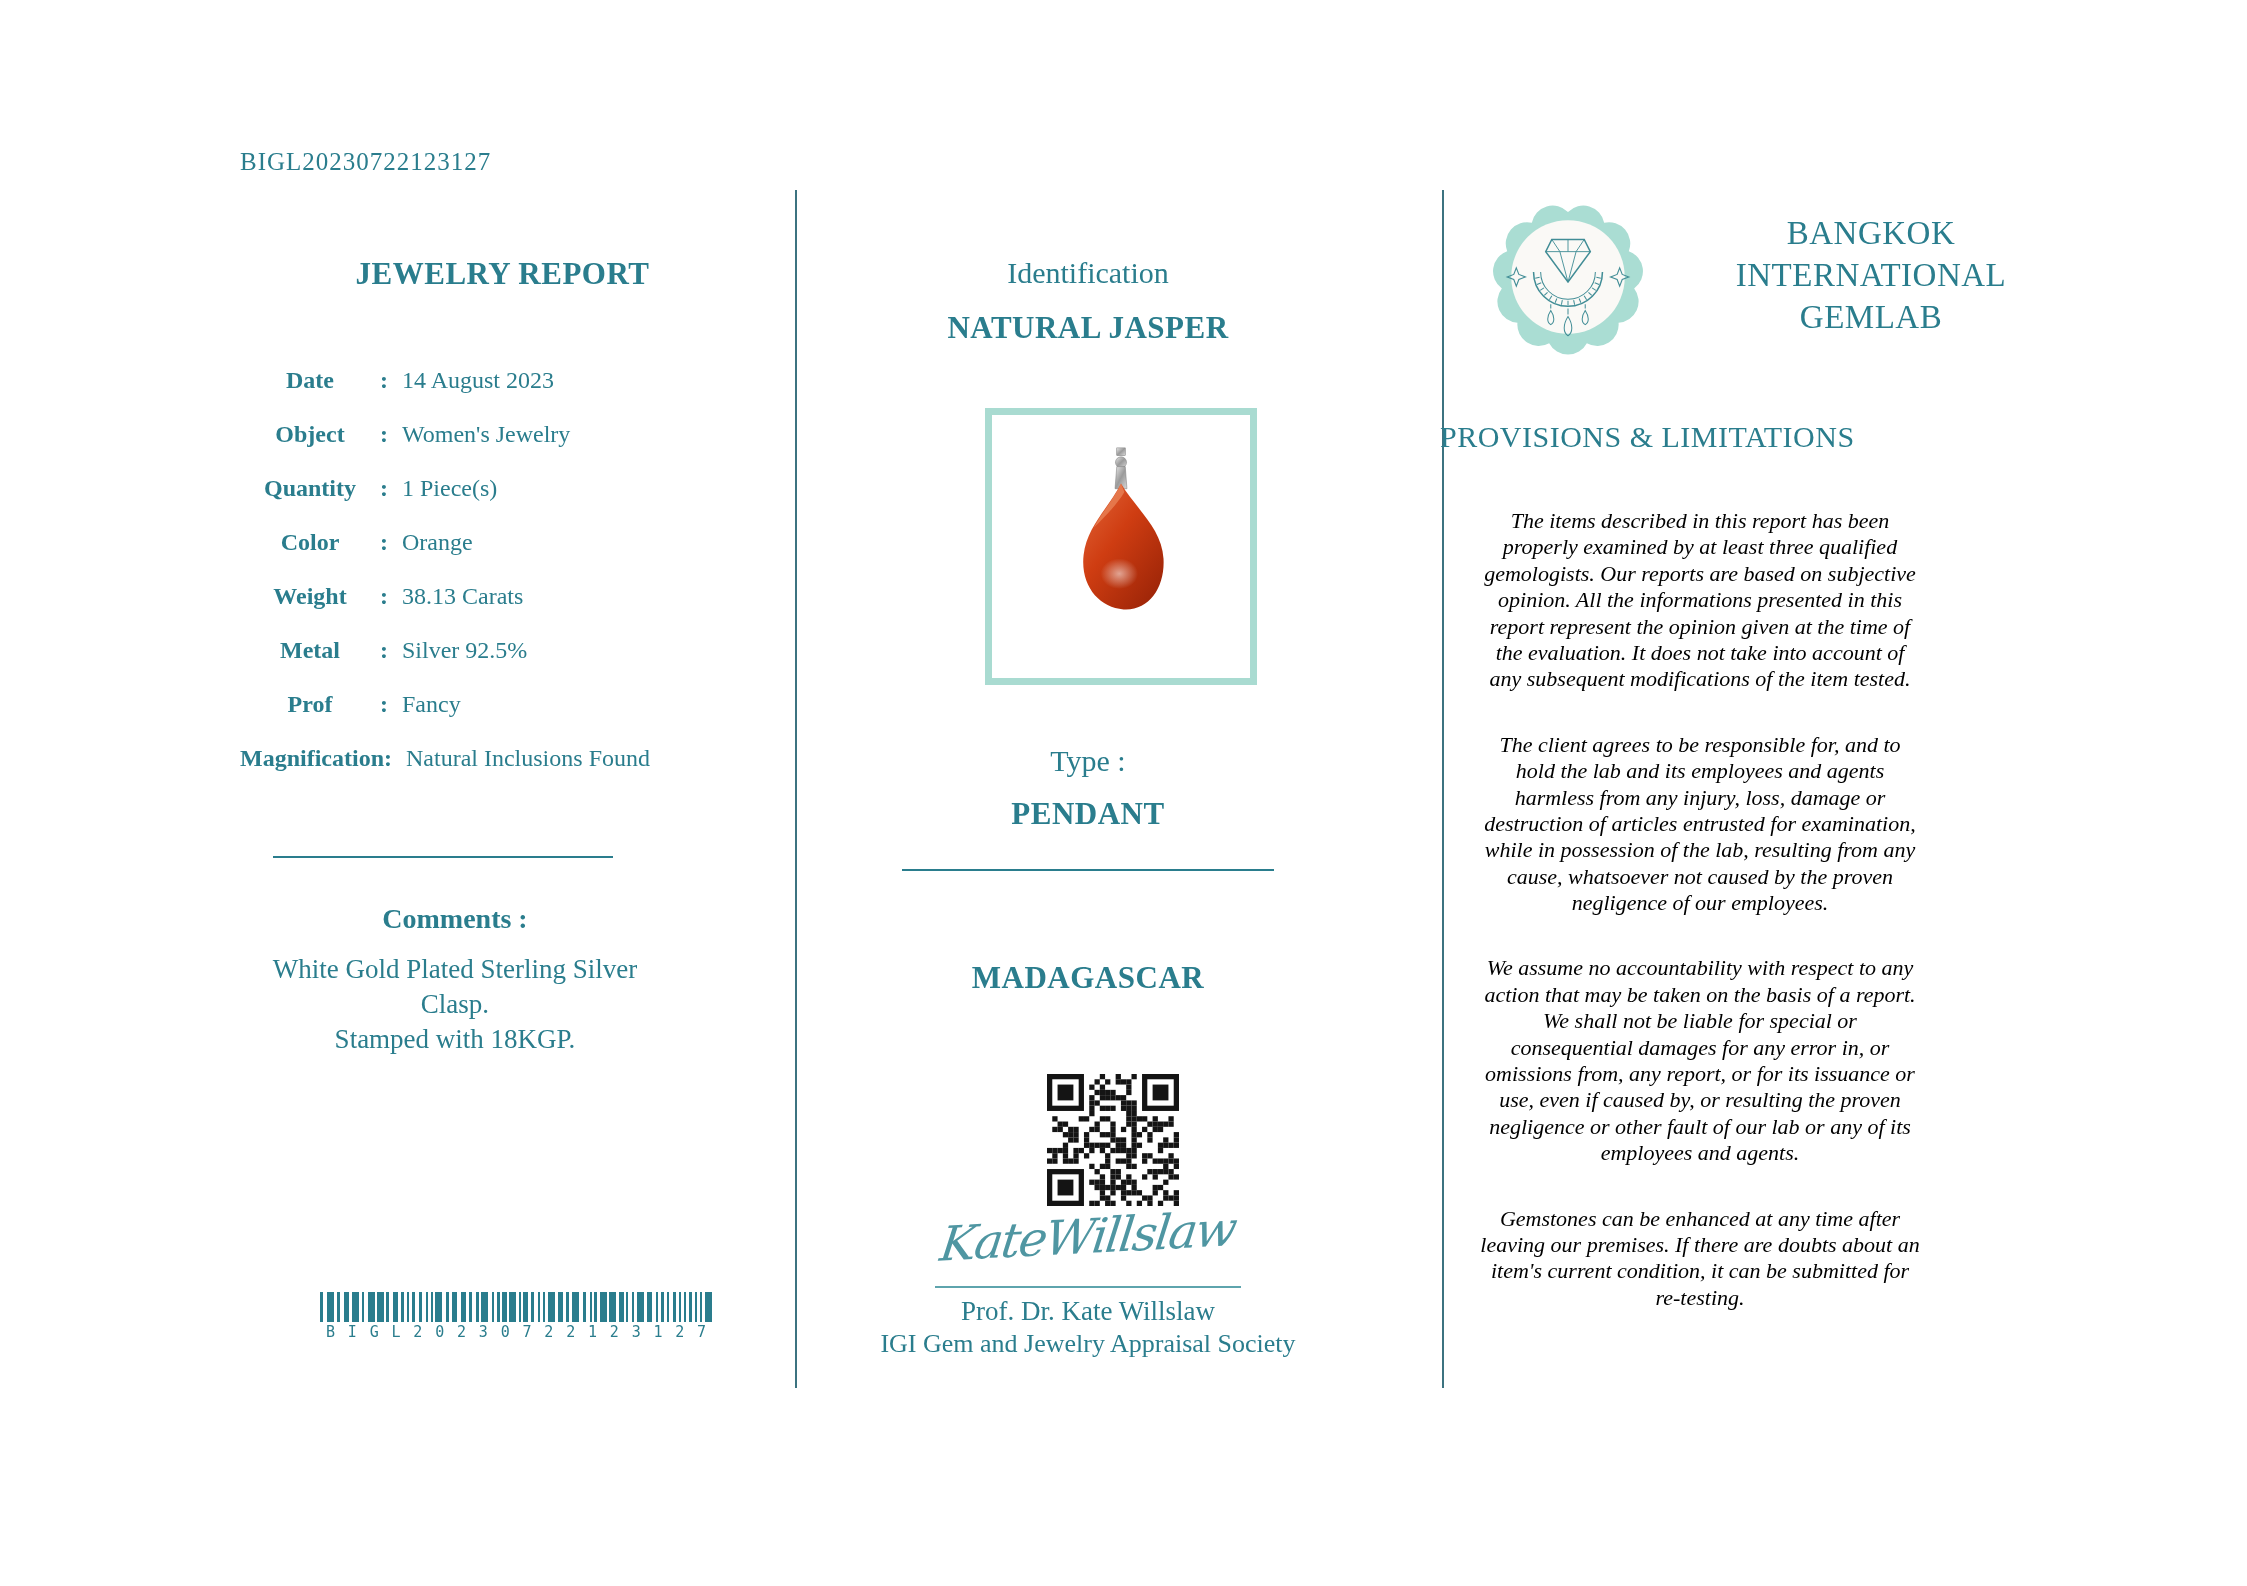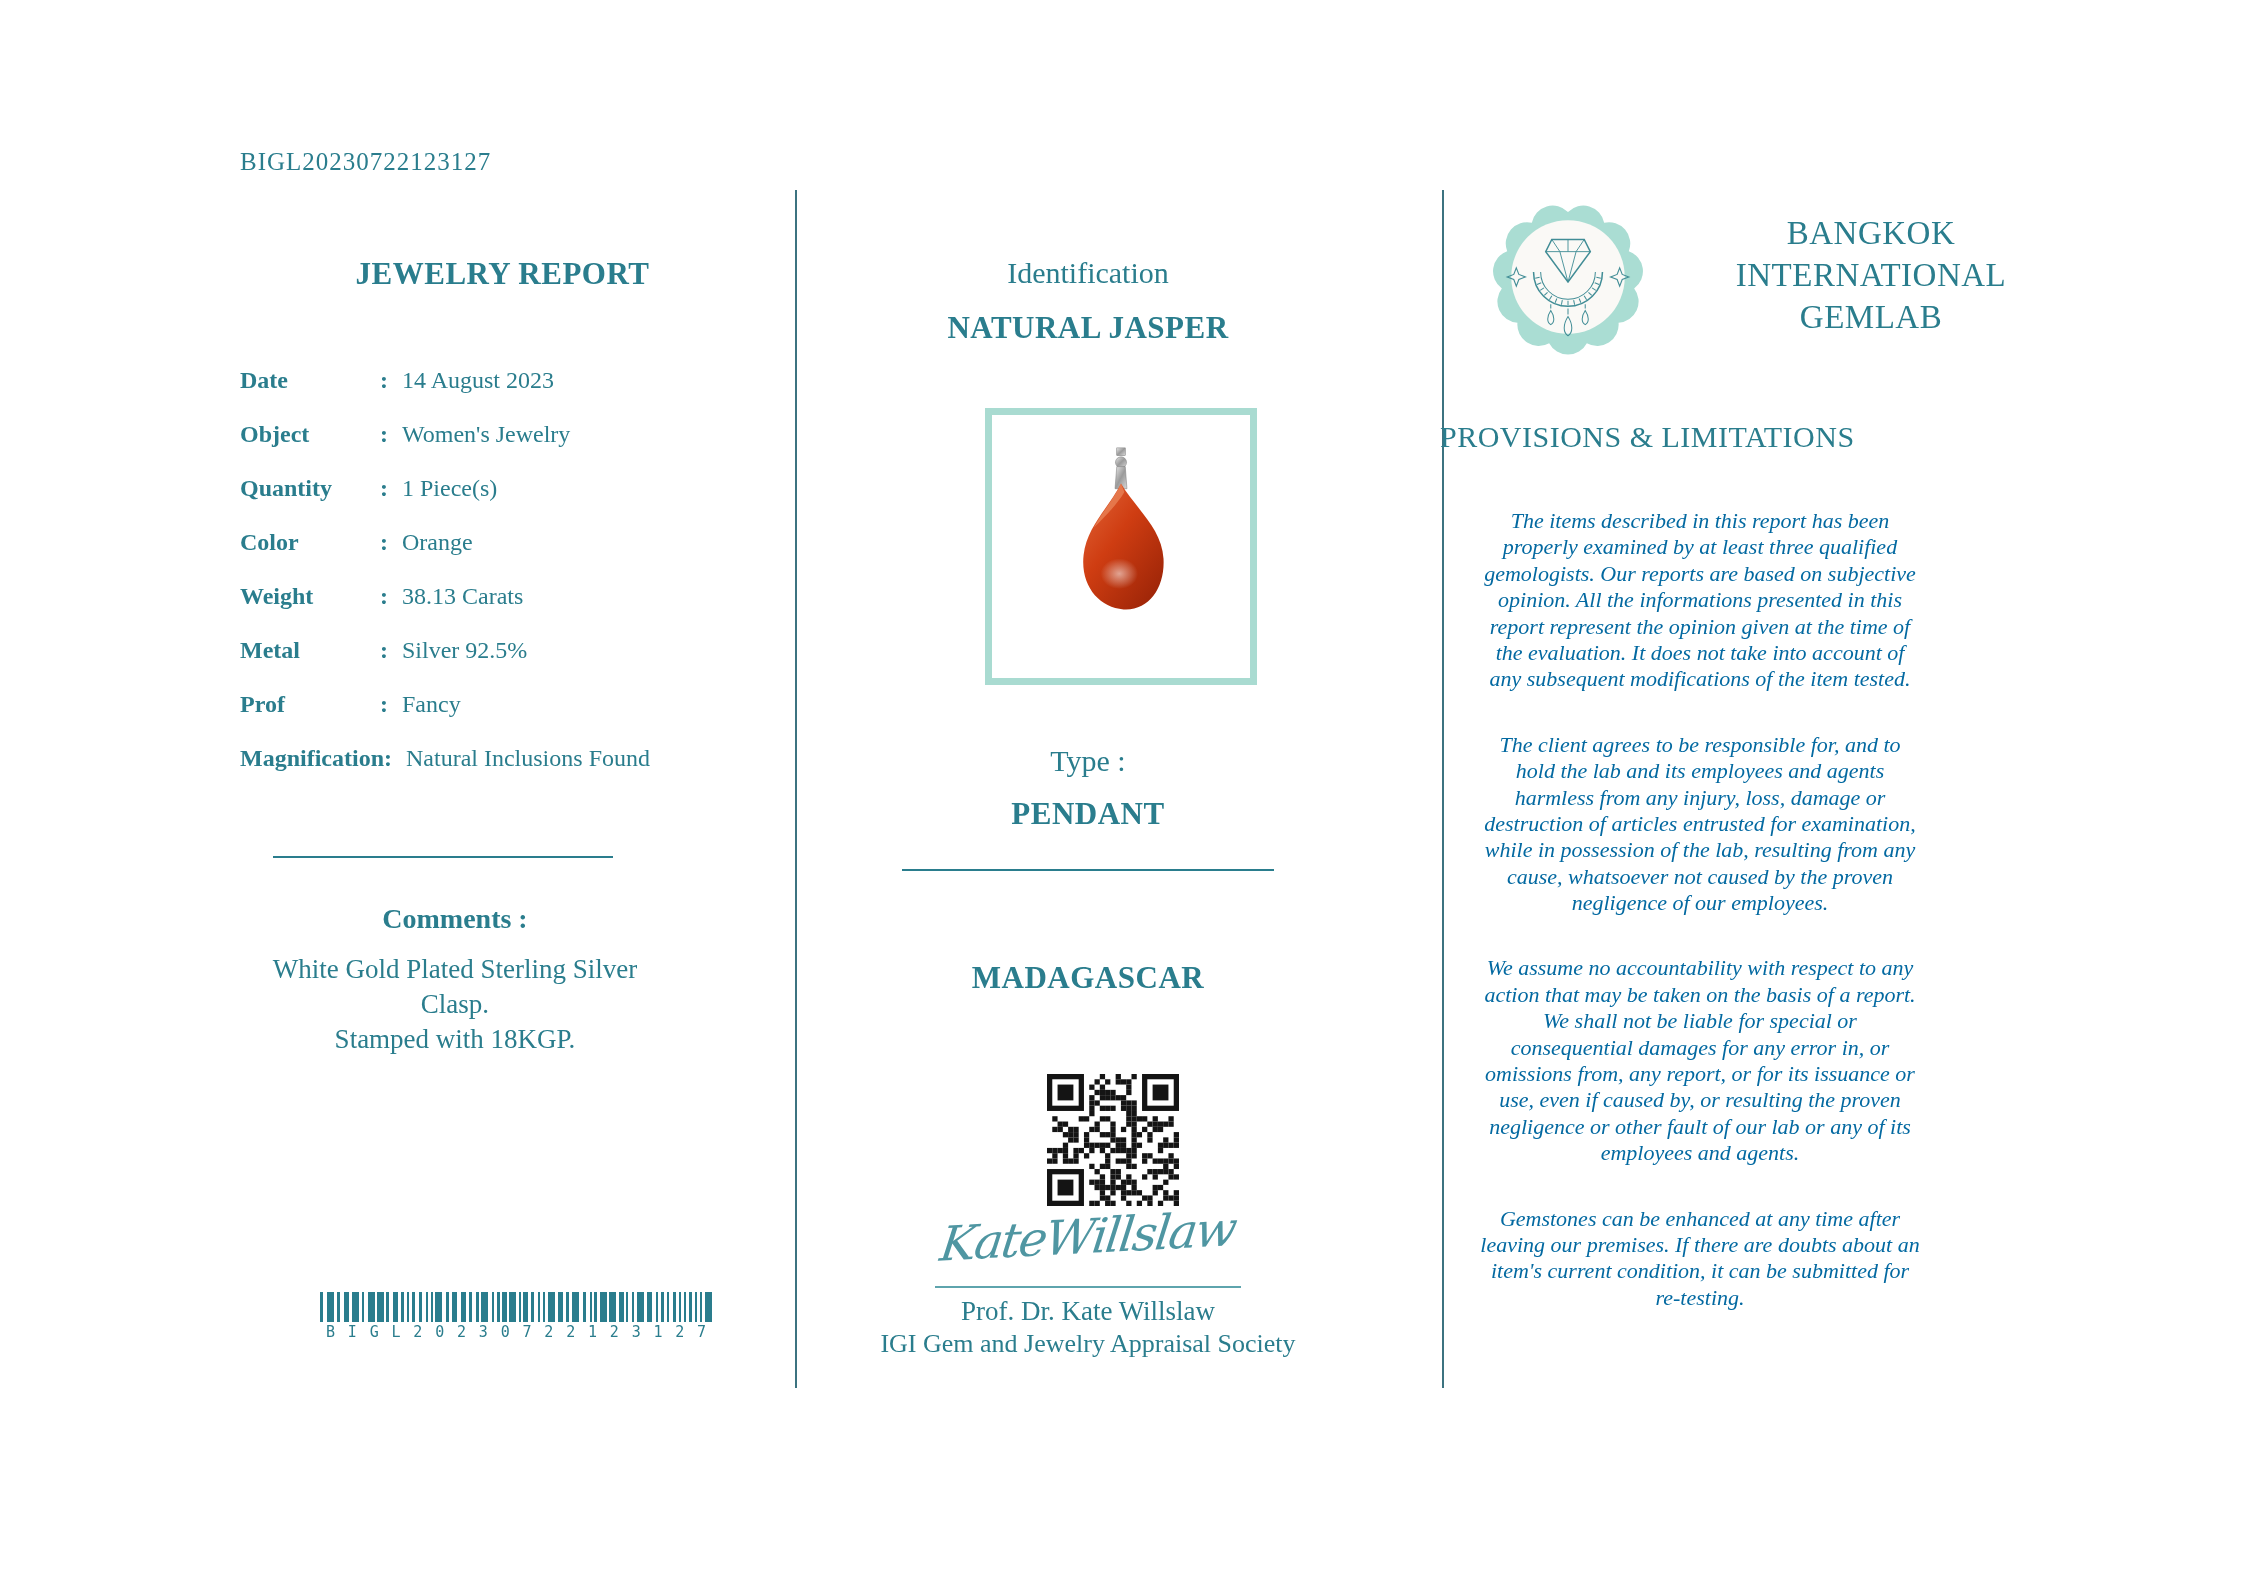--- a/index.html
+++ b/index.html
@@ -10,21 +10,21 @@
   .col-divider { position:absolute; top:190px; height:1198px; width:2px; background:#3c7380; }
   .divider-left  { left:795px; }
   .divider-right { left:1442px; }
 
   
   .cert-no { position:absolute; left:240px; top:148px; font-size:25px; letter-spacing:1px; }
   .report-title { position:absolute; left:215px; top:256px; width:575px; text-align:center;
                   font-size:31px; font-weight:bold; letter-spacing:.5px; }
   .fields { position:absolute; left:240px; top:364px; width:560px; font-size:24px; }
   .field-row { display:flex; align-items:baseline; line-height:32px; margin-bottom:22px; }
-  .field-label { flex:0 0 140px; font-weight:bold; white-space:nowrap; }
+  .field-label { flex:0 0 140px; font-weight:bold; white-space:nowrap;text-align:center; }
   .field-colon { flex:0 0 22px; font-weight:bold; }
   .field-value { white-space:nowrap; }
   .table-line { position:absolute; left:273px; top:856px; width:340px; height:2px; background:#2a7d8d; }
   .comments-title { position:absolute; left:215px; top:903px; width:480px; text-align:center;
                     font-size:28px; font-weight:bold; }
   .comments-text { position:absolute; left:240px; top:952px; width:430px; text-align:center;
                    font-size:27px; line-height:1.3; }
   .barcode-wrap { position:absolute; left:320px; top:1292px; width:392px; text-align:center; }
   .barcode-wrap svg { display:block; width:392px; height:30px; }
   .barcode-text { margin-top:1px; font-family:"DejaVu Sans Mono","Liberation Mono",monospace;
@@ -52,21 +52,21 @@
   .signatory     { top:1296px; font-size:27px; }
   .signatory-org { top:1329px; font-size:26px; }
 
   
   .lab-logo { position:absolute; left:1492px; top:198px; width:152px; height:162px; }
   .lab-name { position:absolute; left:1716px; top:212px; width:310px; text-align:center;
               font-size:33px; line-height:42px; letter-spacing:.5px; }
   .prov-heading { position:absolute; left:1440px; top:420px; width:480px; text-align:left;
                   font-size:30px; letter-spacing:.5px; }
   .provisions { position:absolute; left:1480px; top:508px; width:440px; text-align:center;
-                font-size:22px; line-height:1.2; font-style:italic; color:#0369a1; }
+                font-size:22px; line-height:1.2; font-style:italic; color:#000000; }
   .provisions p { margin-bottom:39px; }
 
   .teal-stroke { stroke:#418d96; fill:none; }
 </style>
 </head>
 <body>
 
 <div class="page">
 
   <div class="col-divider divider-left"></div>

